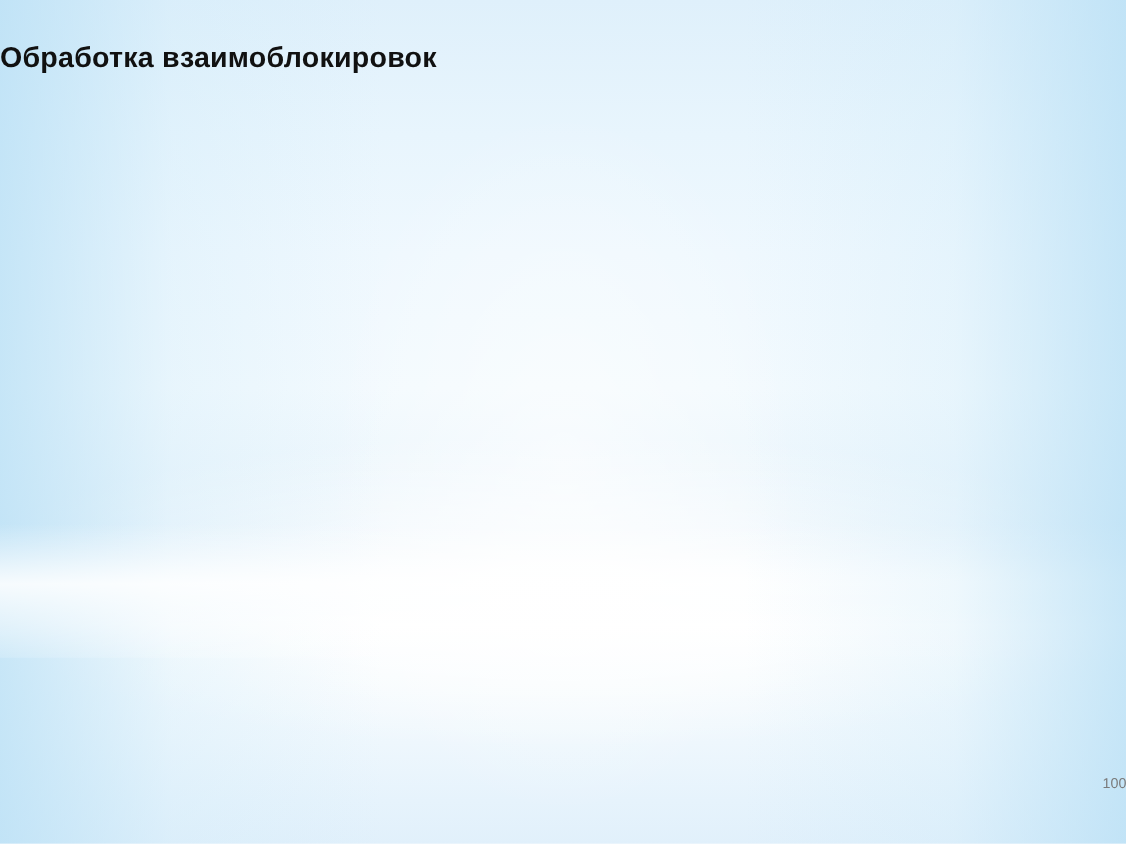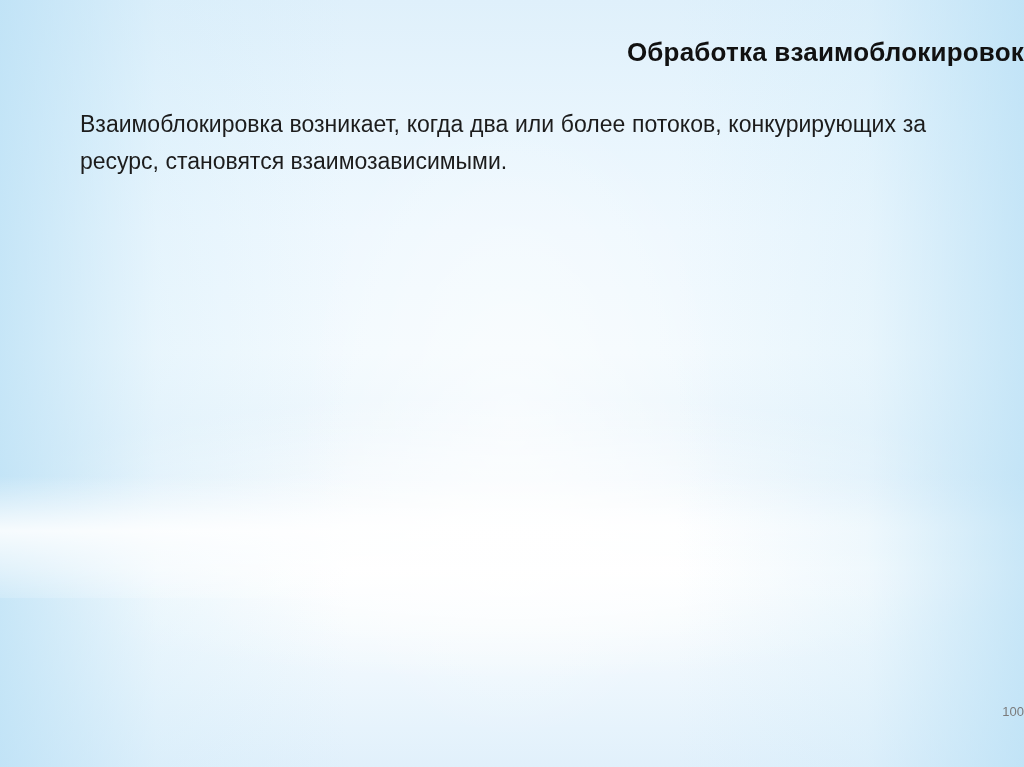--- a/index.html
+++ b/index.html
@@ -67,27 +67,26 @@
     height: 16%;
     background: linear-gradient(to bottom, rgba(255,255,255,0) 0%, rgba(255,255,255,0.85) 45%, rgba(255,255,255,0.15) 100%);
     pointer-events: none;
   }
 
   .slide-title {
     position: absolute;
     left: 0;
     right: 0;
     top: 20px;
-    text-align: right;
+    text-align: left;
     font-size: 26px;
     font-weight: bold;
     color: #111111;
     letter-spacing: 0.2px;
     z-index: 3;
-    padding-left: 12px;
   }
 
   .body-block {
     position: absolute;
     left: 80px;
     top: 106px;
     width: 846px;
     z-index: 3;
   }
 
@@ -113,19 +112,16 @@
 </style>
 </head>
 <body>
 
 <div class="slide">
 
   <div class="lower-sheen"></div>
 
   <h1 class="slide-title">Обработка взаимоблокировок</h1>
 
-  <div class="body-block">
-    <p class="body-text">Взаимоблокировка возникает, когда два или более потоков, конкурирующих за ресурс, становятся взаимозависимыми.</p>
-  </div>
 
   <div class="page-number">100</div>
 
 </div>
 
 </body></html>

